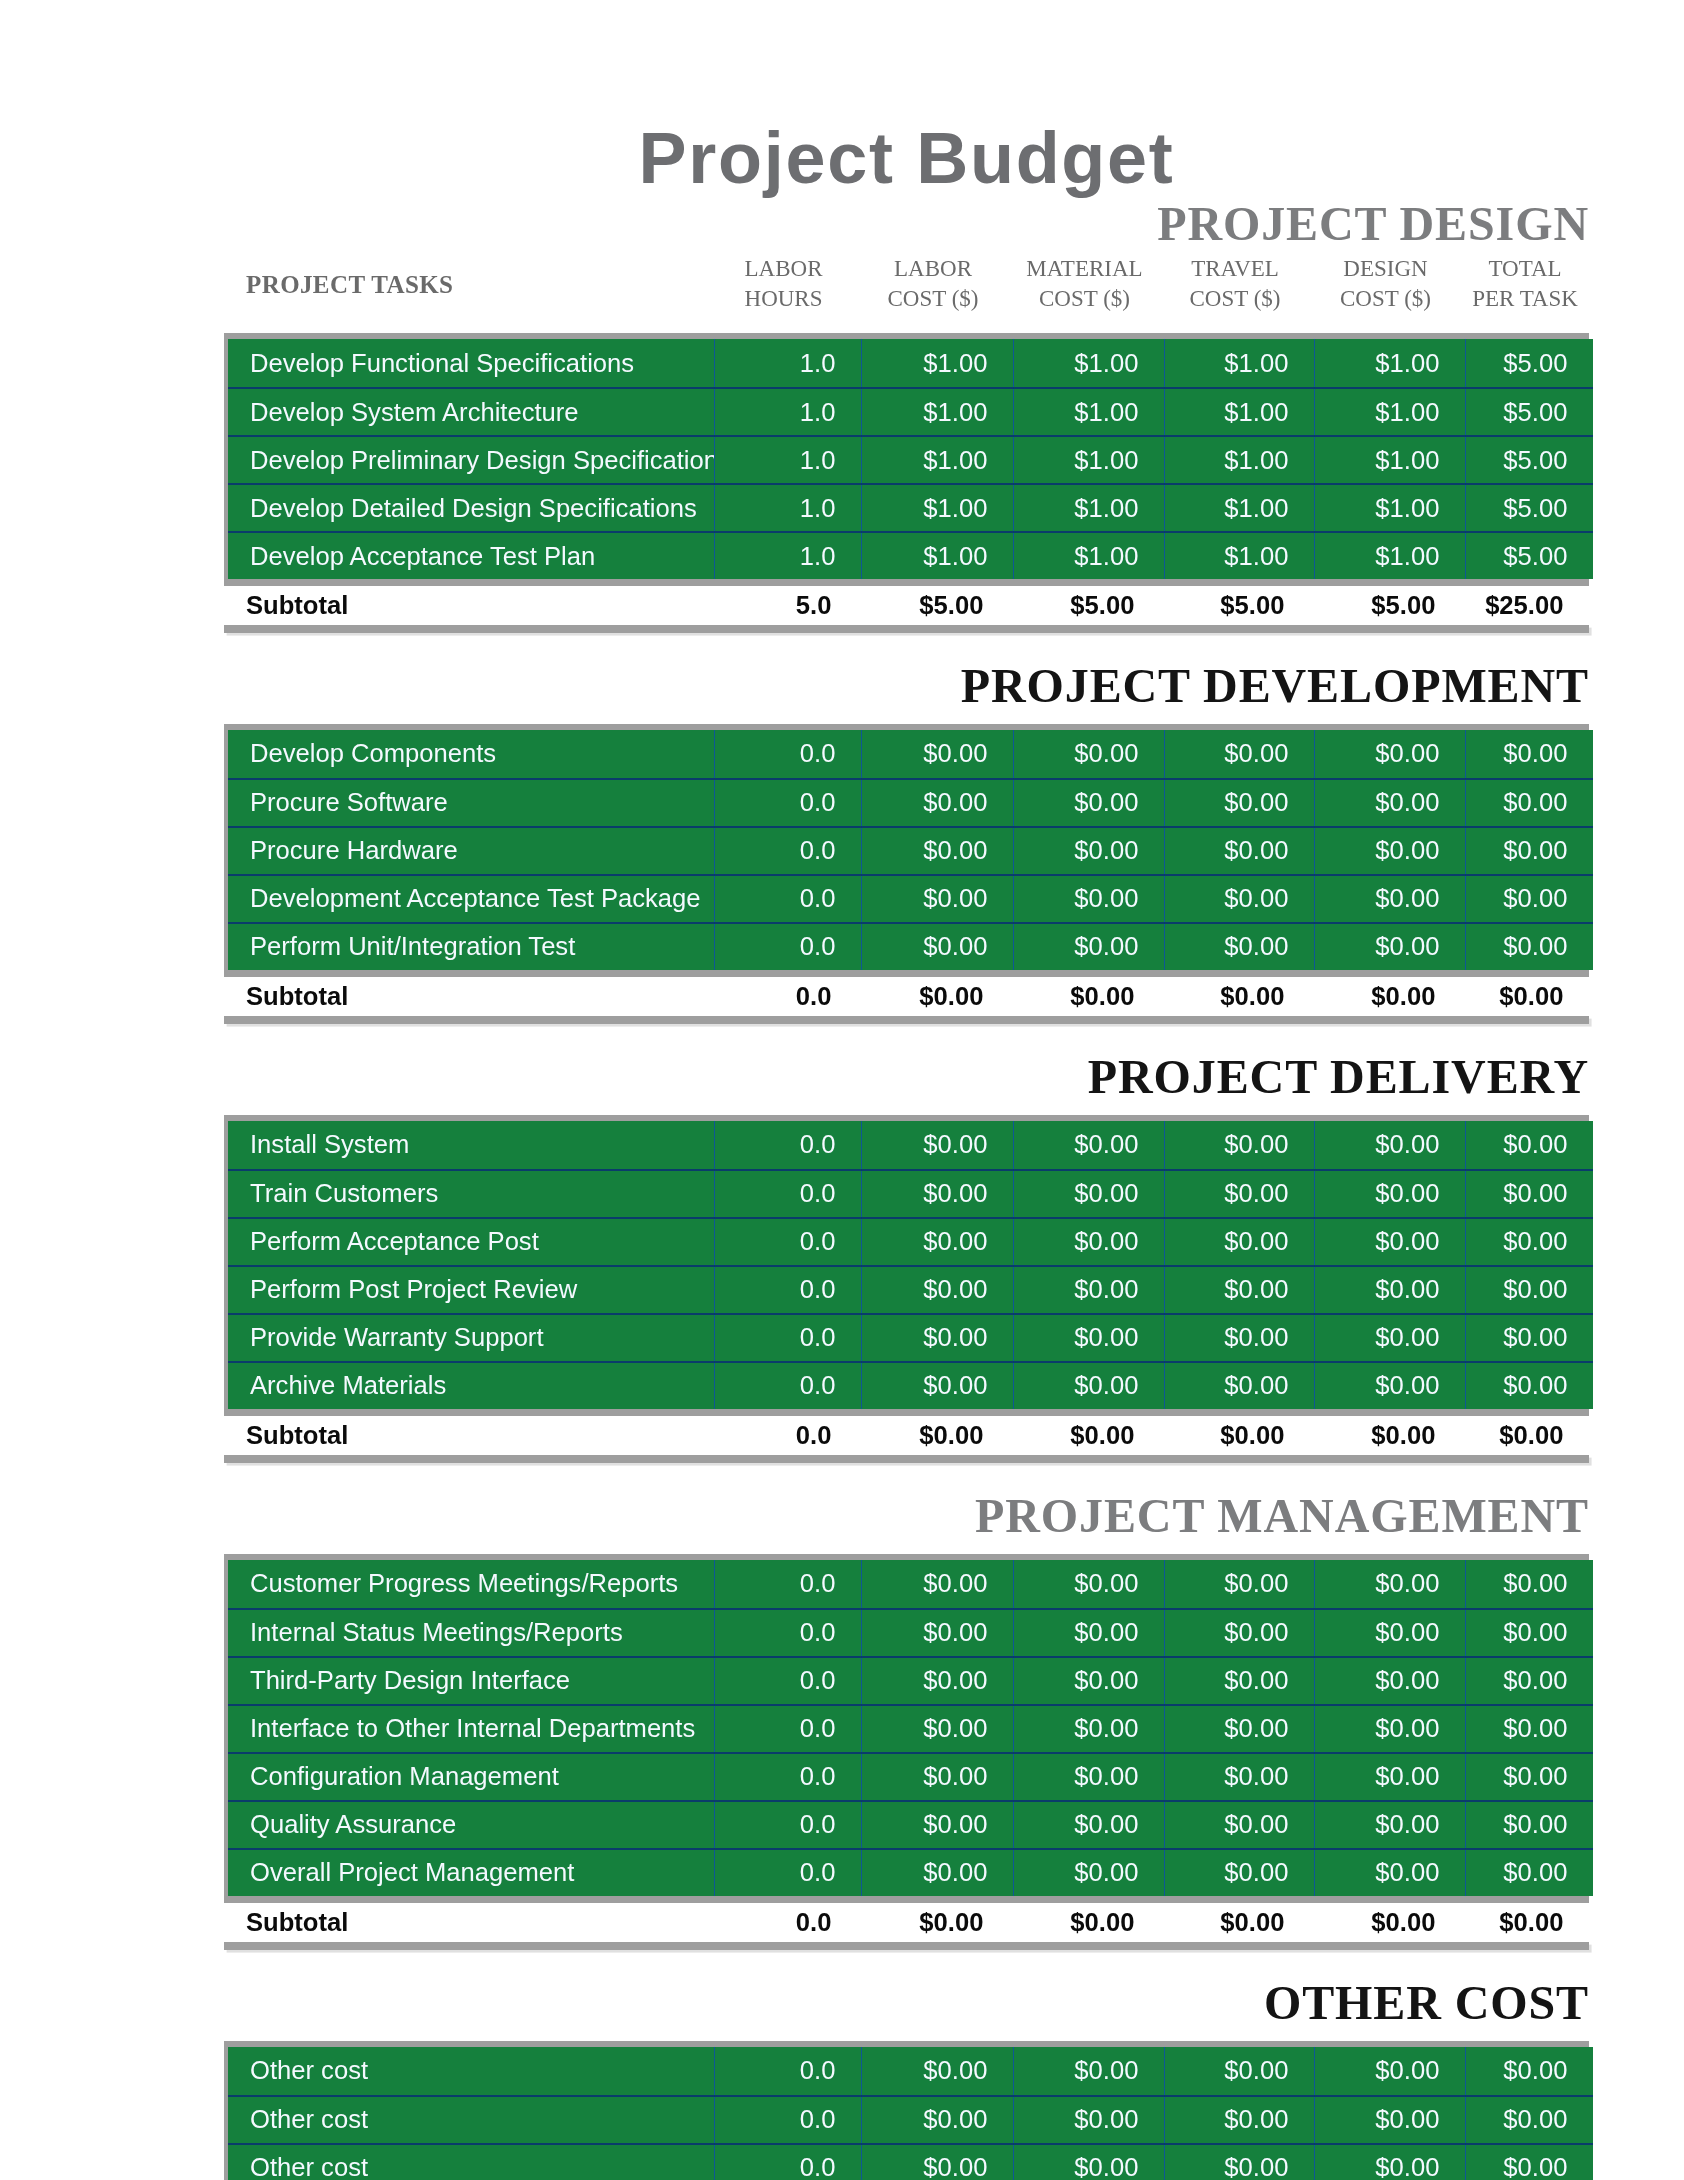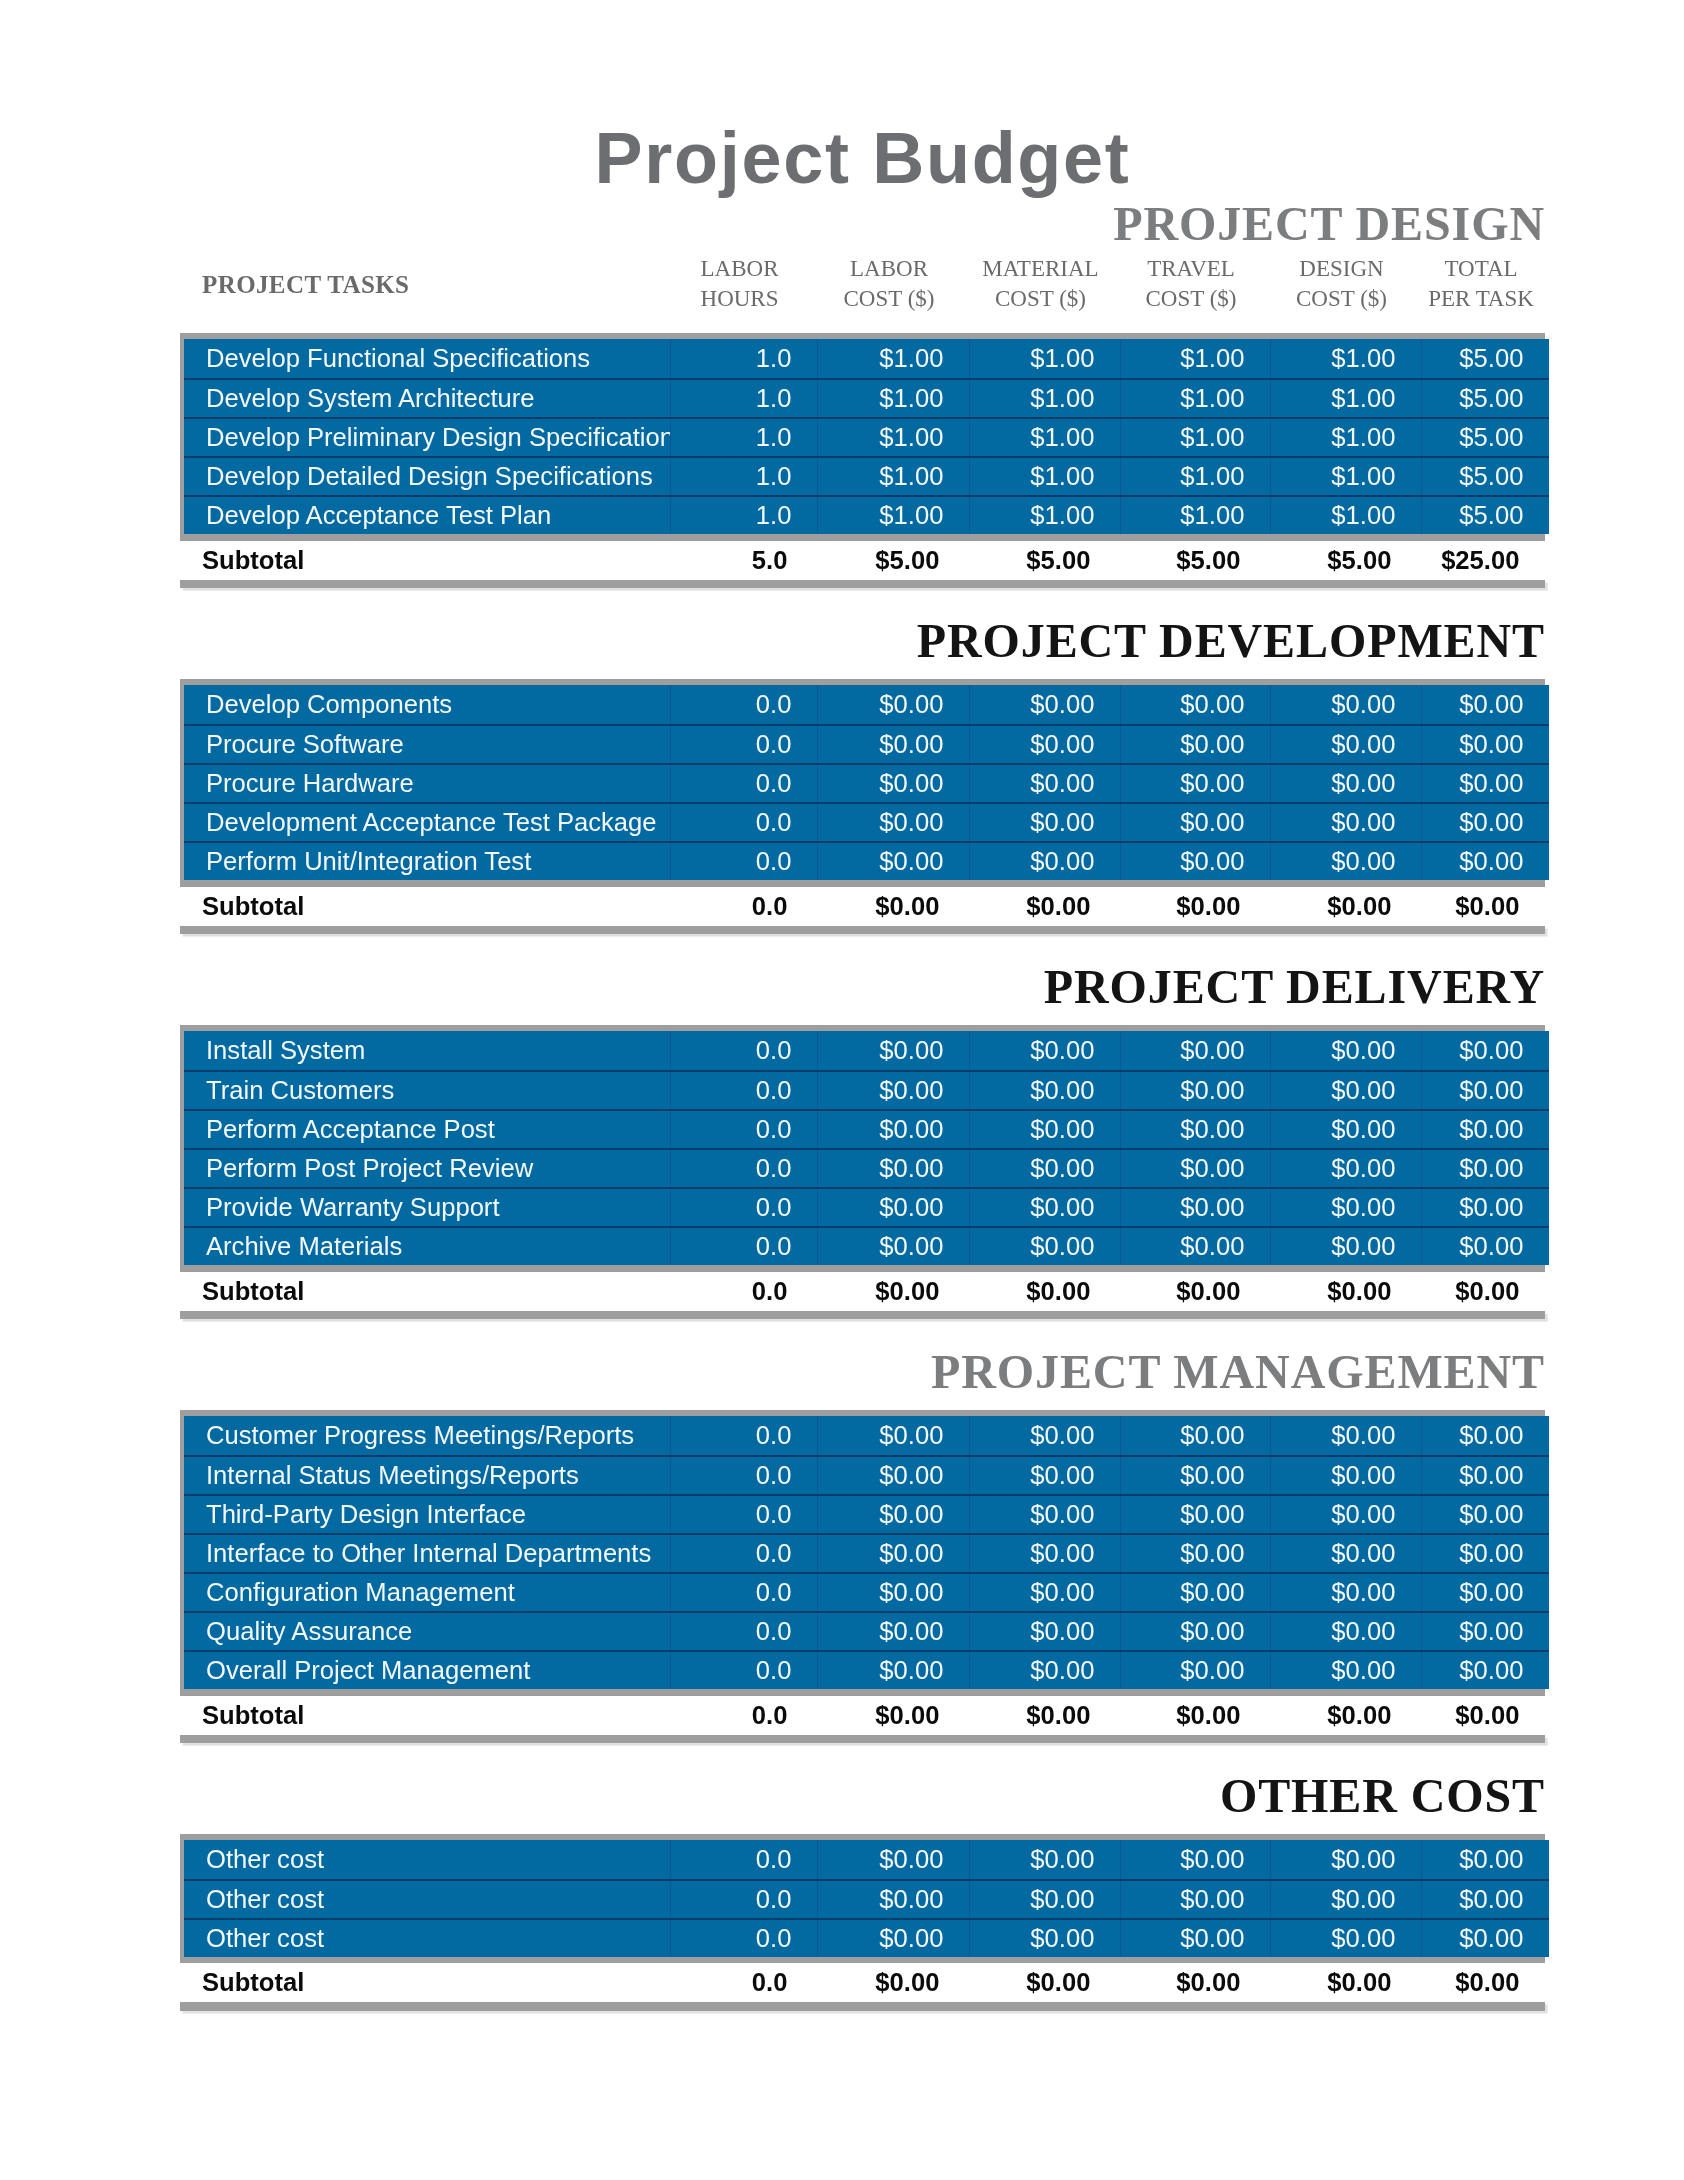--- a/index.html
+++ b/index.html
@@ -1,21 +1,21 @@
 <!DOCTYPE html>
 <html style="font-size:13.6px"><head>
 <meta charset="utf-8">
 <style>
   html,body{margin:0;padding:0;background:#ffffff;}
   body{
     width:1685px;height:2181px;overflow:hidden;
     font-family:"Liberation Sans","DejaVu Sans",sans-serif;
     -webkit-font-smoothing:antialiased;
   }
-  .page{width:1685px;height:2181px;position:relative;padding-top:121px;box-sizing:border-box;}
+  .page{width:1685px;height:2181px;position:relative;padding-top:121px;box-sizing:border-box;padding-left:44px;}
   .content{width:1365px;margin-left:180px;}
 
   
   .title{
     margin:0;text-align:center;
     font-family:"Liberation Sans","DejaVu Sans",sans-serif;
     font-weight:700;font-size:72px;line-height:1.05;
     color:#6d6e71;letter-spacing:1.7px;
   }
 
@@ -47,21 +47,21 @@
     text-align:left;padding-left:22px;
     font-weight:700;font-size:25px;color:#6a6a6a;letter-spacing:0.4px;
   }
 
   
   .rows-wrap{
     width:1365px;box-sizing:border-box;margin-top:13.6px;
     border-left:4.3px solid #9e9e9e;border-right:4.3px solid #9e9e9e;border-top:6.8px solid #9e9e9e;
     background:#1473c4;
   }
-  .trow{height:39px;background:#0369a1;}
+  .trow{height:48px;background:#15803d;}
   .trow + .trow{border-top:2.6px solid #0a3c6b;}
   .cell{
     display:flex;align-items:center;overflow:hidden;white-space:nowrap;
     color:#f4f9ff;font-size:25.6px;
   }
   .cell.task{padding-left:22px;justify-content:flex-start;}
   .cell.num{padding-right:25.6px;justify-content:flex-end;}
   .trow .cell.vline{border-left:1.7px solid #0e5795;}
 
   .gap-bar{width:1365px;height:6.8px;background:#9e9e9e;}

